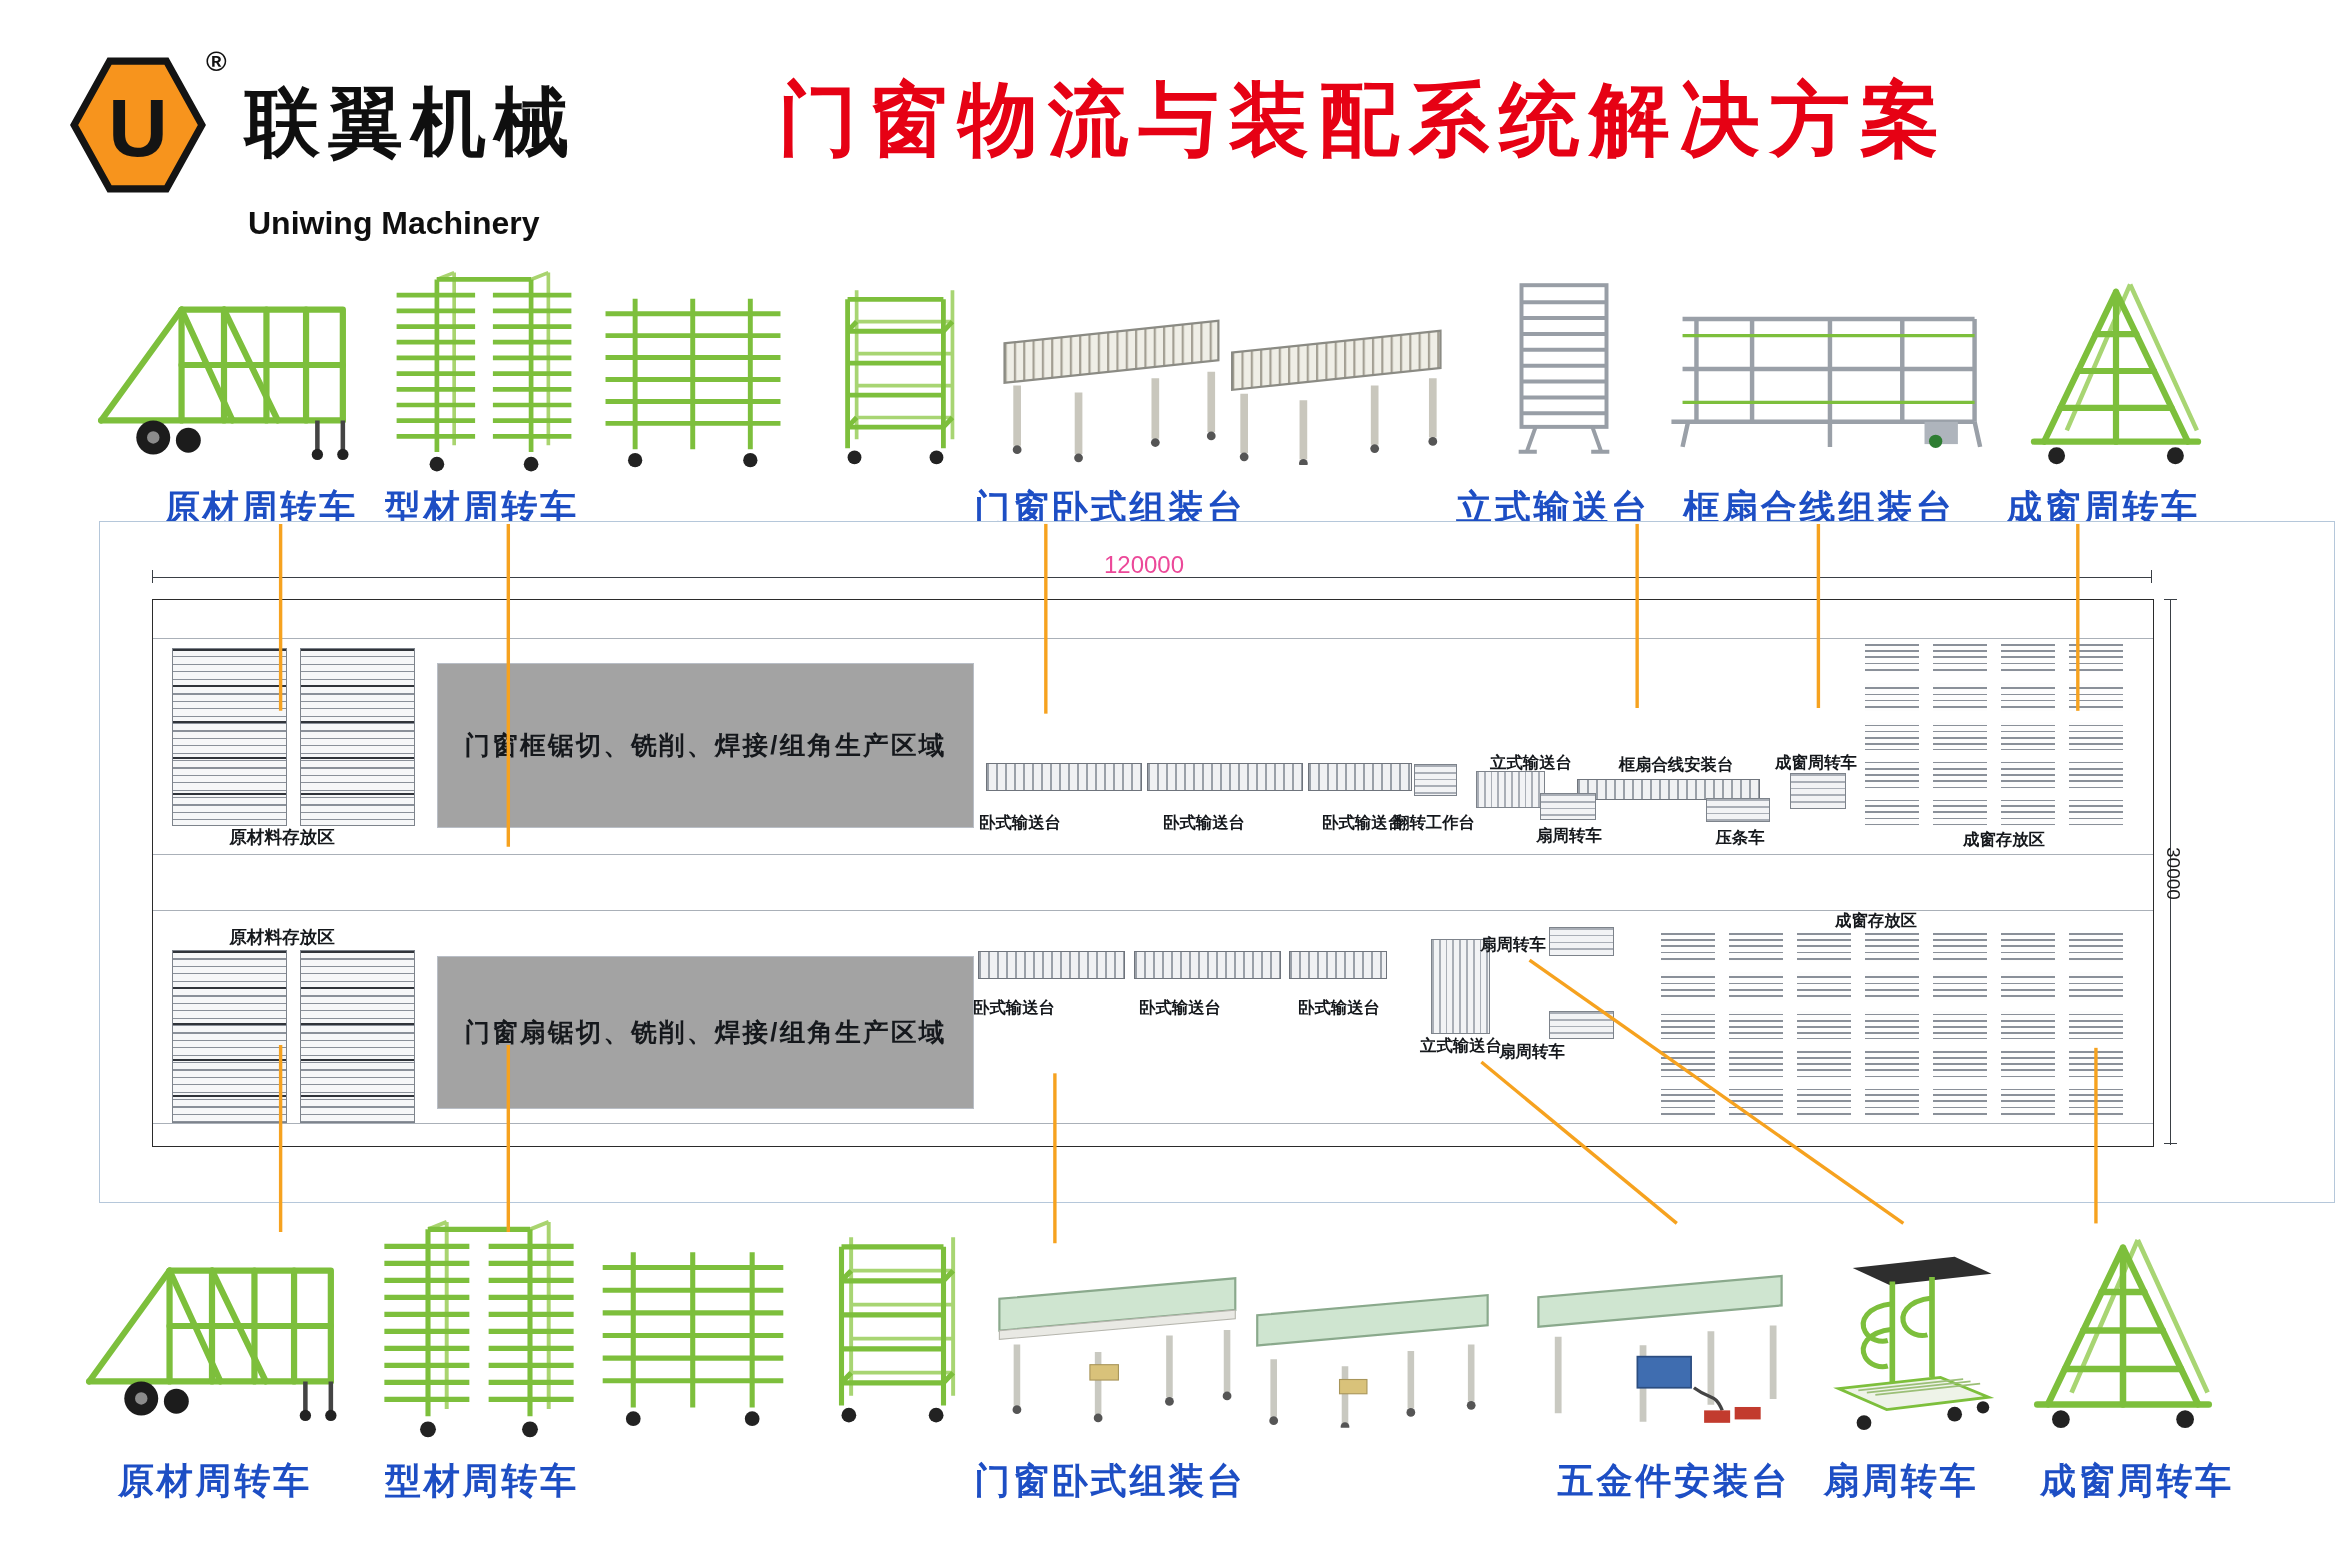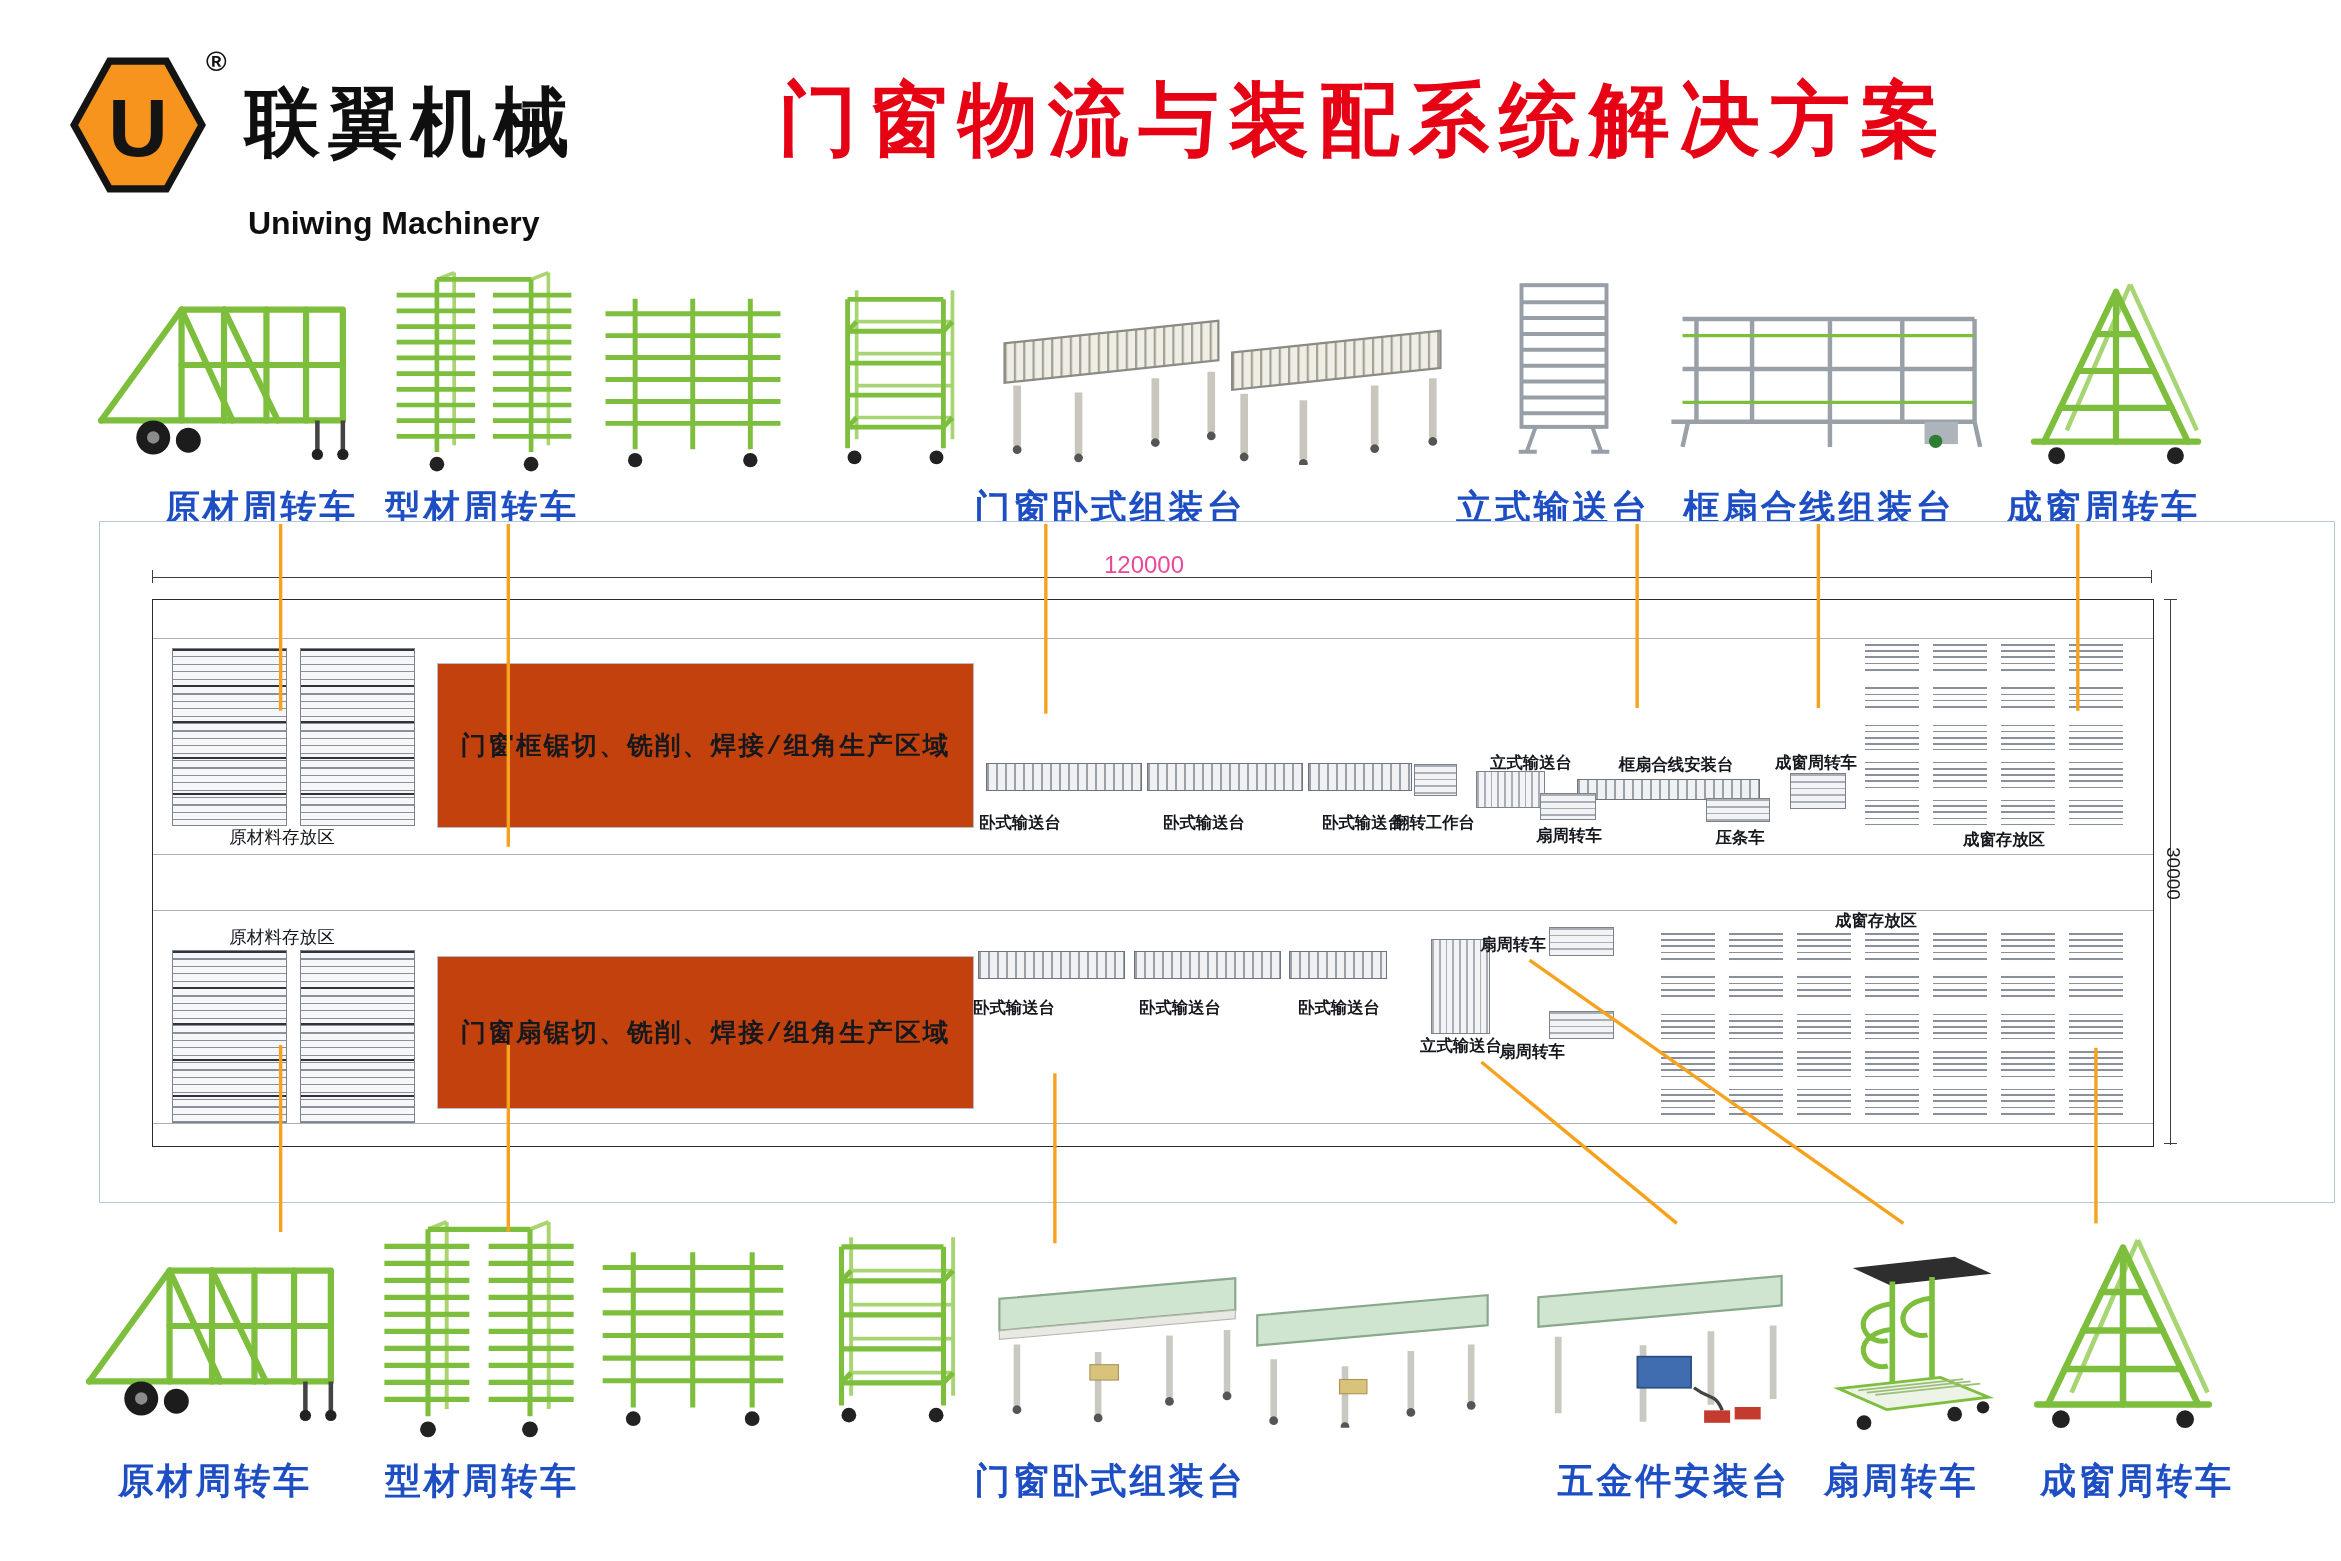--- a/index.html
+++ b/index.html
@@ -40,24 +40,24 @@
         repeating-linear-gradient(180deg,#8a9099 0 1.7px,transparent 1.7px 6.2px);}
   .conv{position:absolute;height:26px;border:1.7px solid #6f747c;
         background:repeating-linear-gradient(90deg,#9aa0a8 0 1.7px,#f0f1f3 1.7px 9px);}
   .mini{position:absolute;border:1.7px solid #7d838b;
         background:repeating-linear-gradient(180deg,#a9aeb6 0 1.7px,#f2f3f5 1.7px 6.8px);}
   .mini-v{position:absolute;border:1.7px solid #7d838b;
         background:repeating-linear-gradient(90deg,#a9aeb6 0 1.7px,#f2f3f5 1.7px 6.8px);}
 
   .plan-label{position:absolute;transform:translateX(-50%);font-size:16.4px;font-weight:600;
         color:#15181c;white-space:nowrap;}
-  .storage-label{font-size:17.6px;font-weight:400;}
-  .area-box{position:absolute;border:1.1px solid #b9bec6;background:#c2410c;display:flex;
+  .storage-label{font-size:17.6px;font-weight:700;}
+  .area-box{position:absolute;border:1.1px solid #b9bec6;background:#a3a3a3;display:flex;
         align-items:center;justify-content:center;font-size:25.5px;font-weight:700;
-        color:#15181c;letter-spacing:2.3px;white-space:nowrap;font-family:Liberation Mono, monospace;}
+        color:#15181c;letter-spacing:2.3px;white-space:nowrap;}
 
   .dim-line-h{position:absolute;height:0;border-top:1.7px solid #3a3f45;}
   .dim-line-v{position:absolute;width:0;border-left:1.7px solid #3a3f45;}
   .tick-v{position:absolute;width:0;height:12.5px;border-left:1.1px solid #3a3f45;}
   .tick-h{position:absolute;height:0;width:12.5px;border-top:1.1px solid #3a3f45;}
   .dim-text{position:absolute;transform:translateX(-50%);font-size:24px;color:#ec4899;}
   .dim-text-v{position:absolute;font-size:19px;color:#1c1c1c;transform:rotate(90deg);
         transform-origin:left top;}
 
   .connectors{position:absolute;left:0;top:0;z-index:6;pointer-events:none;}

